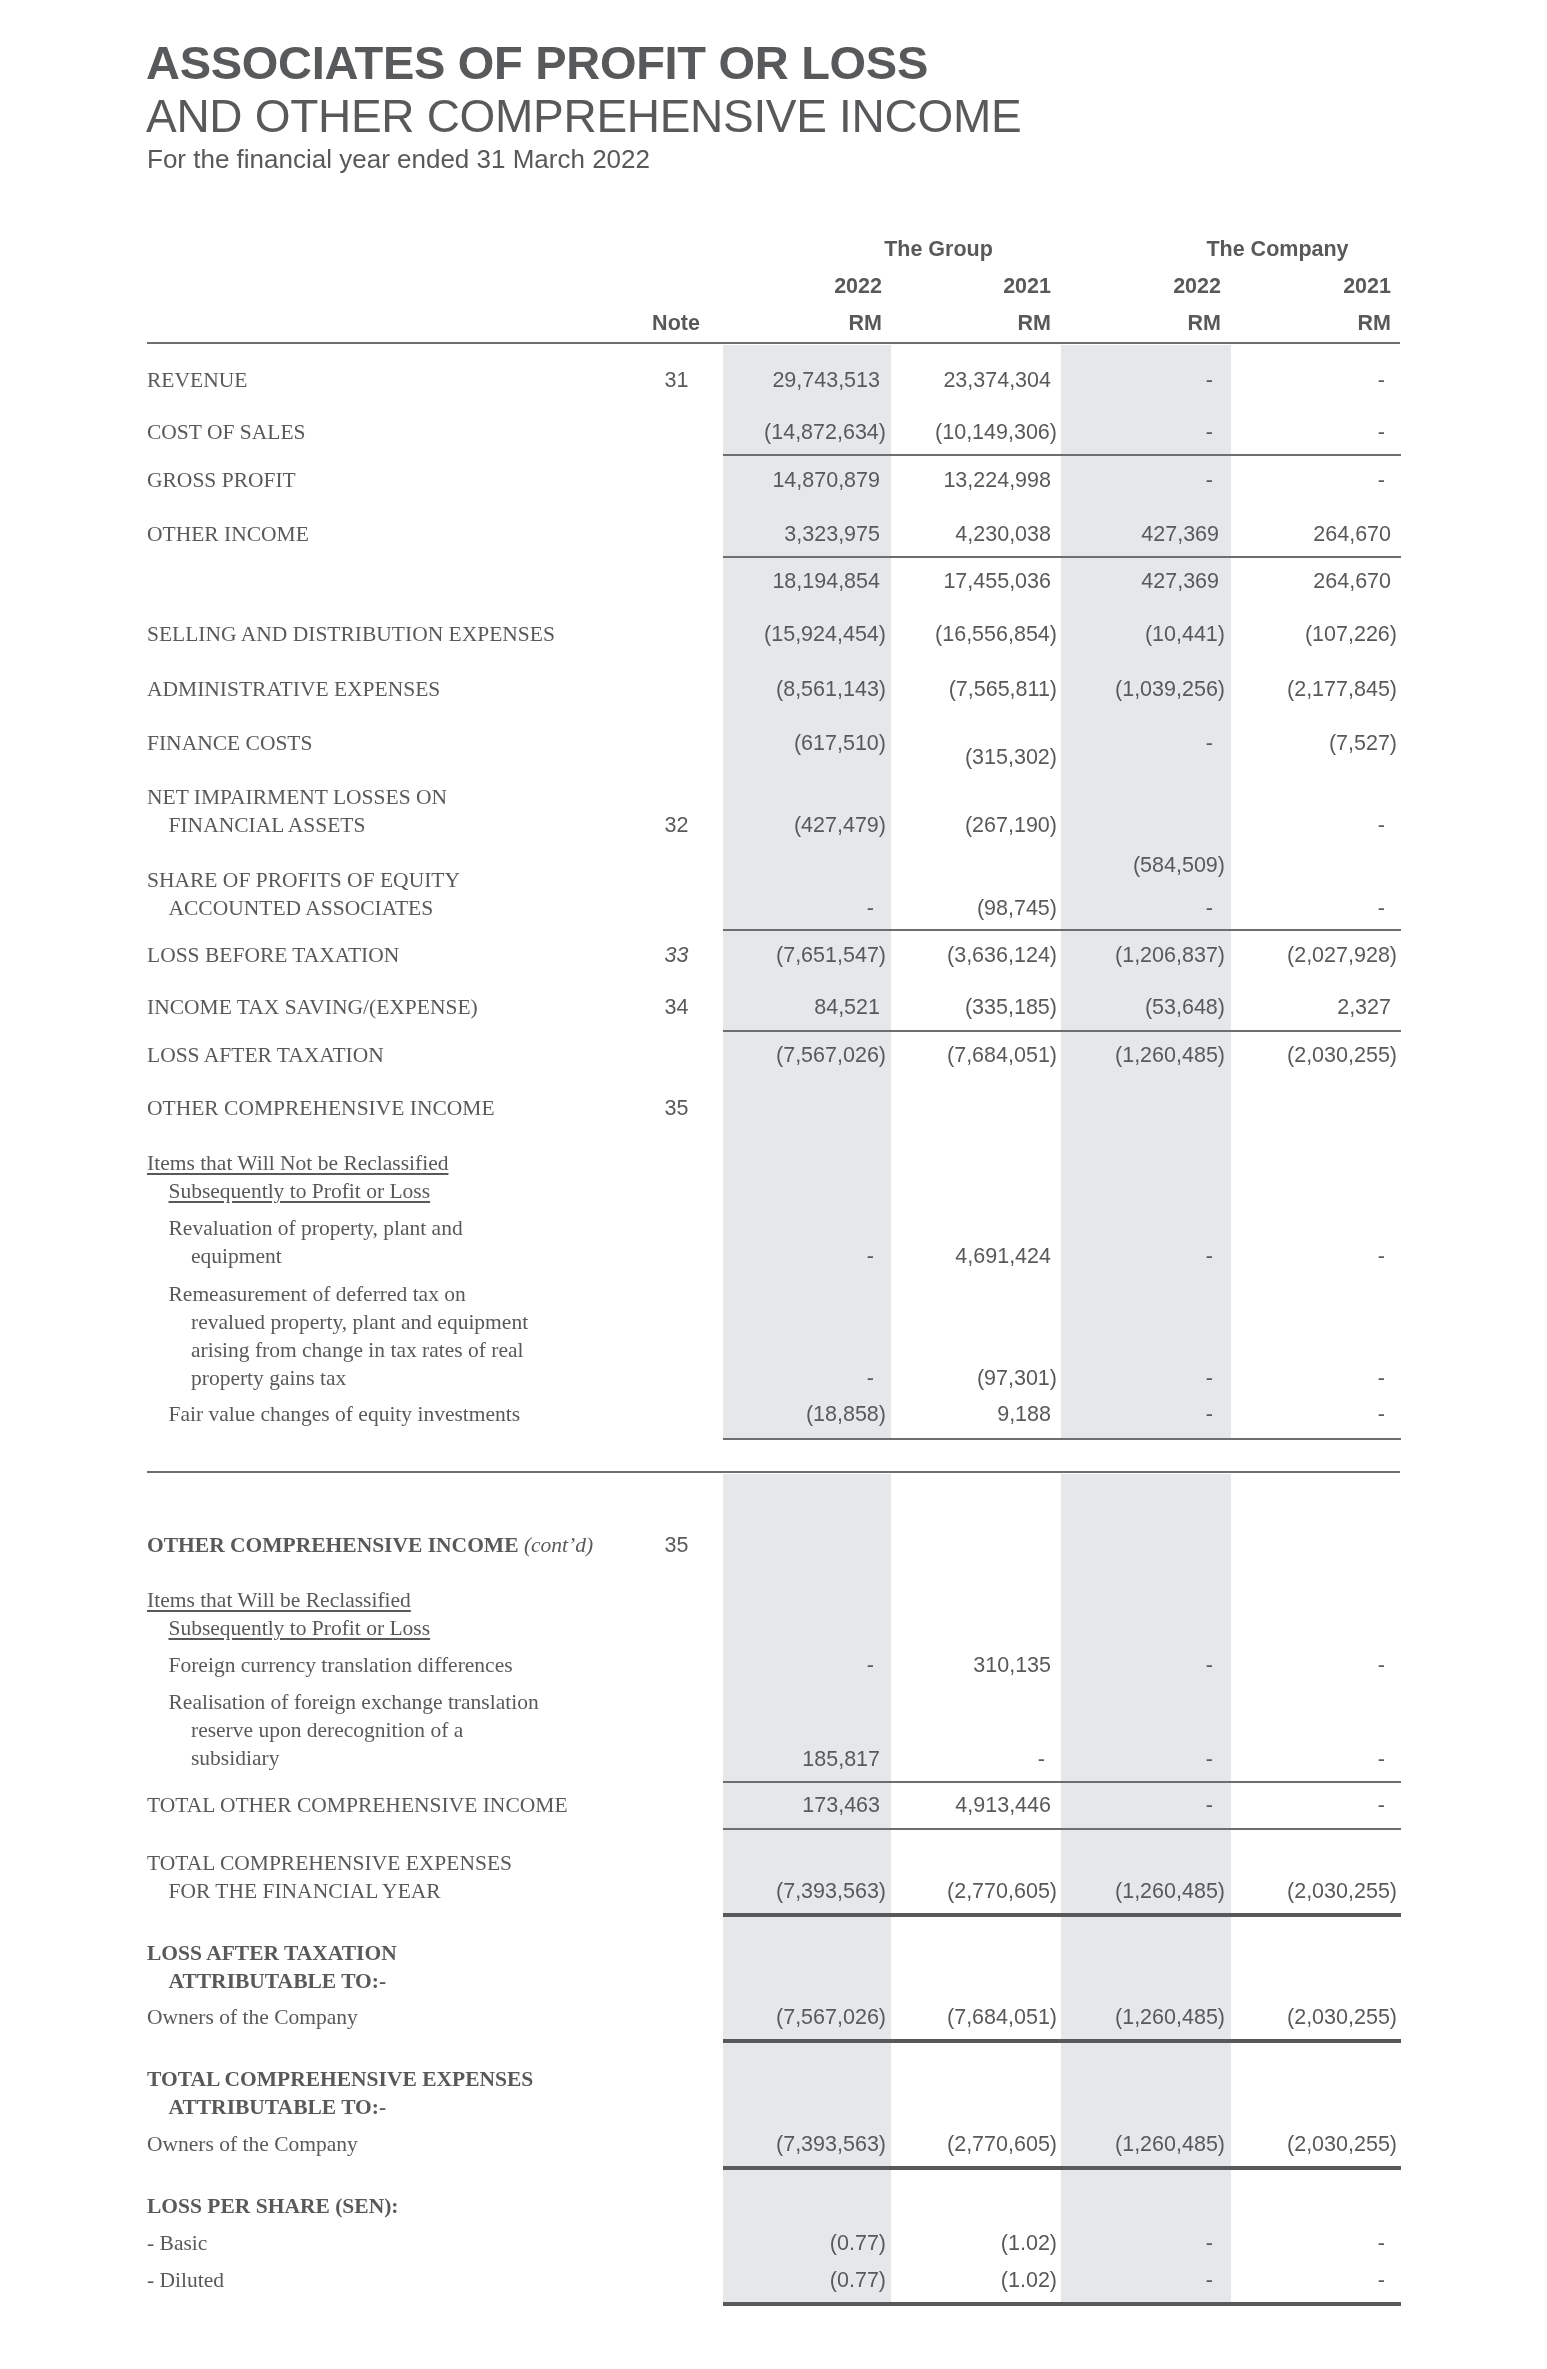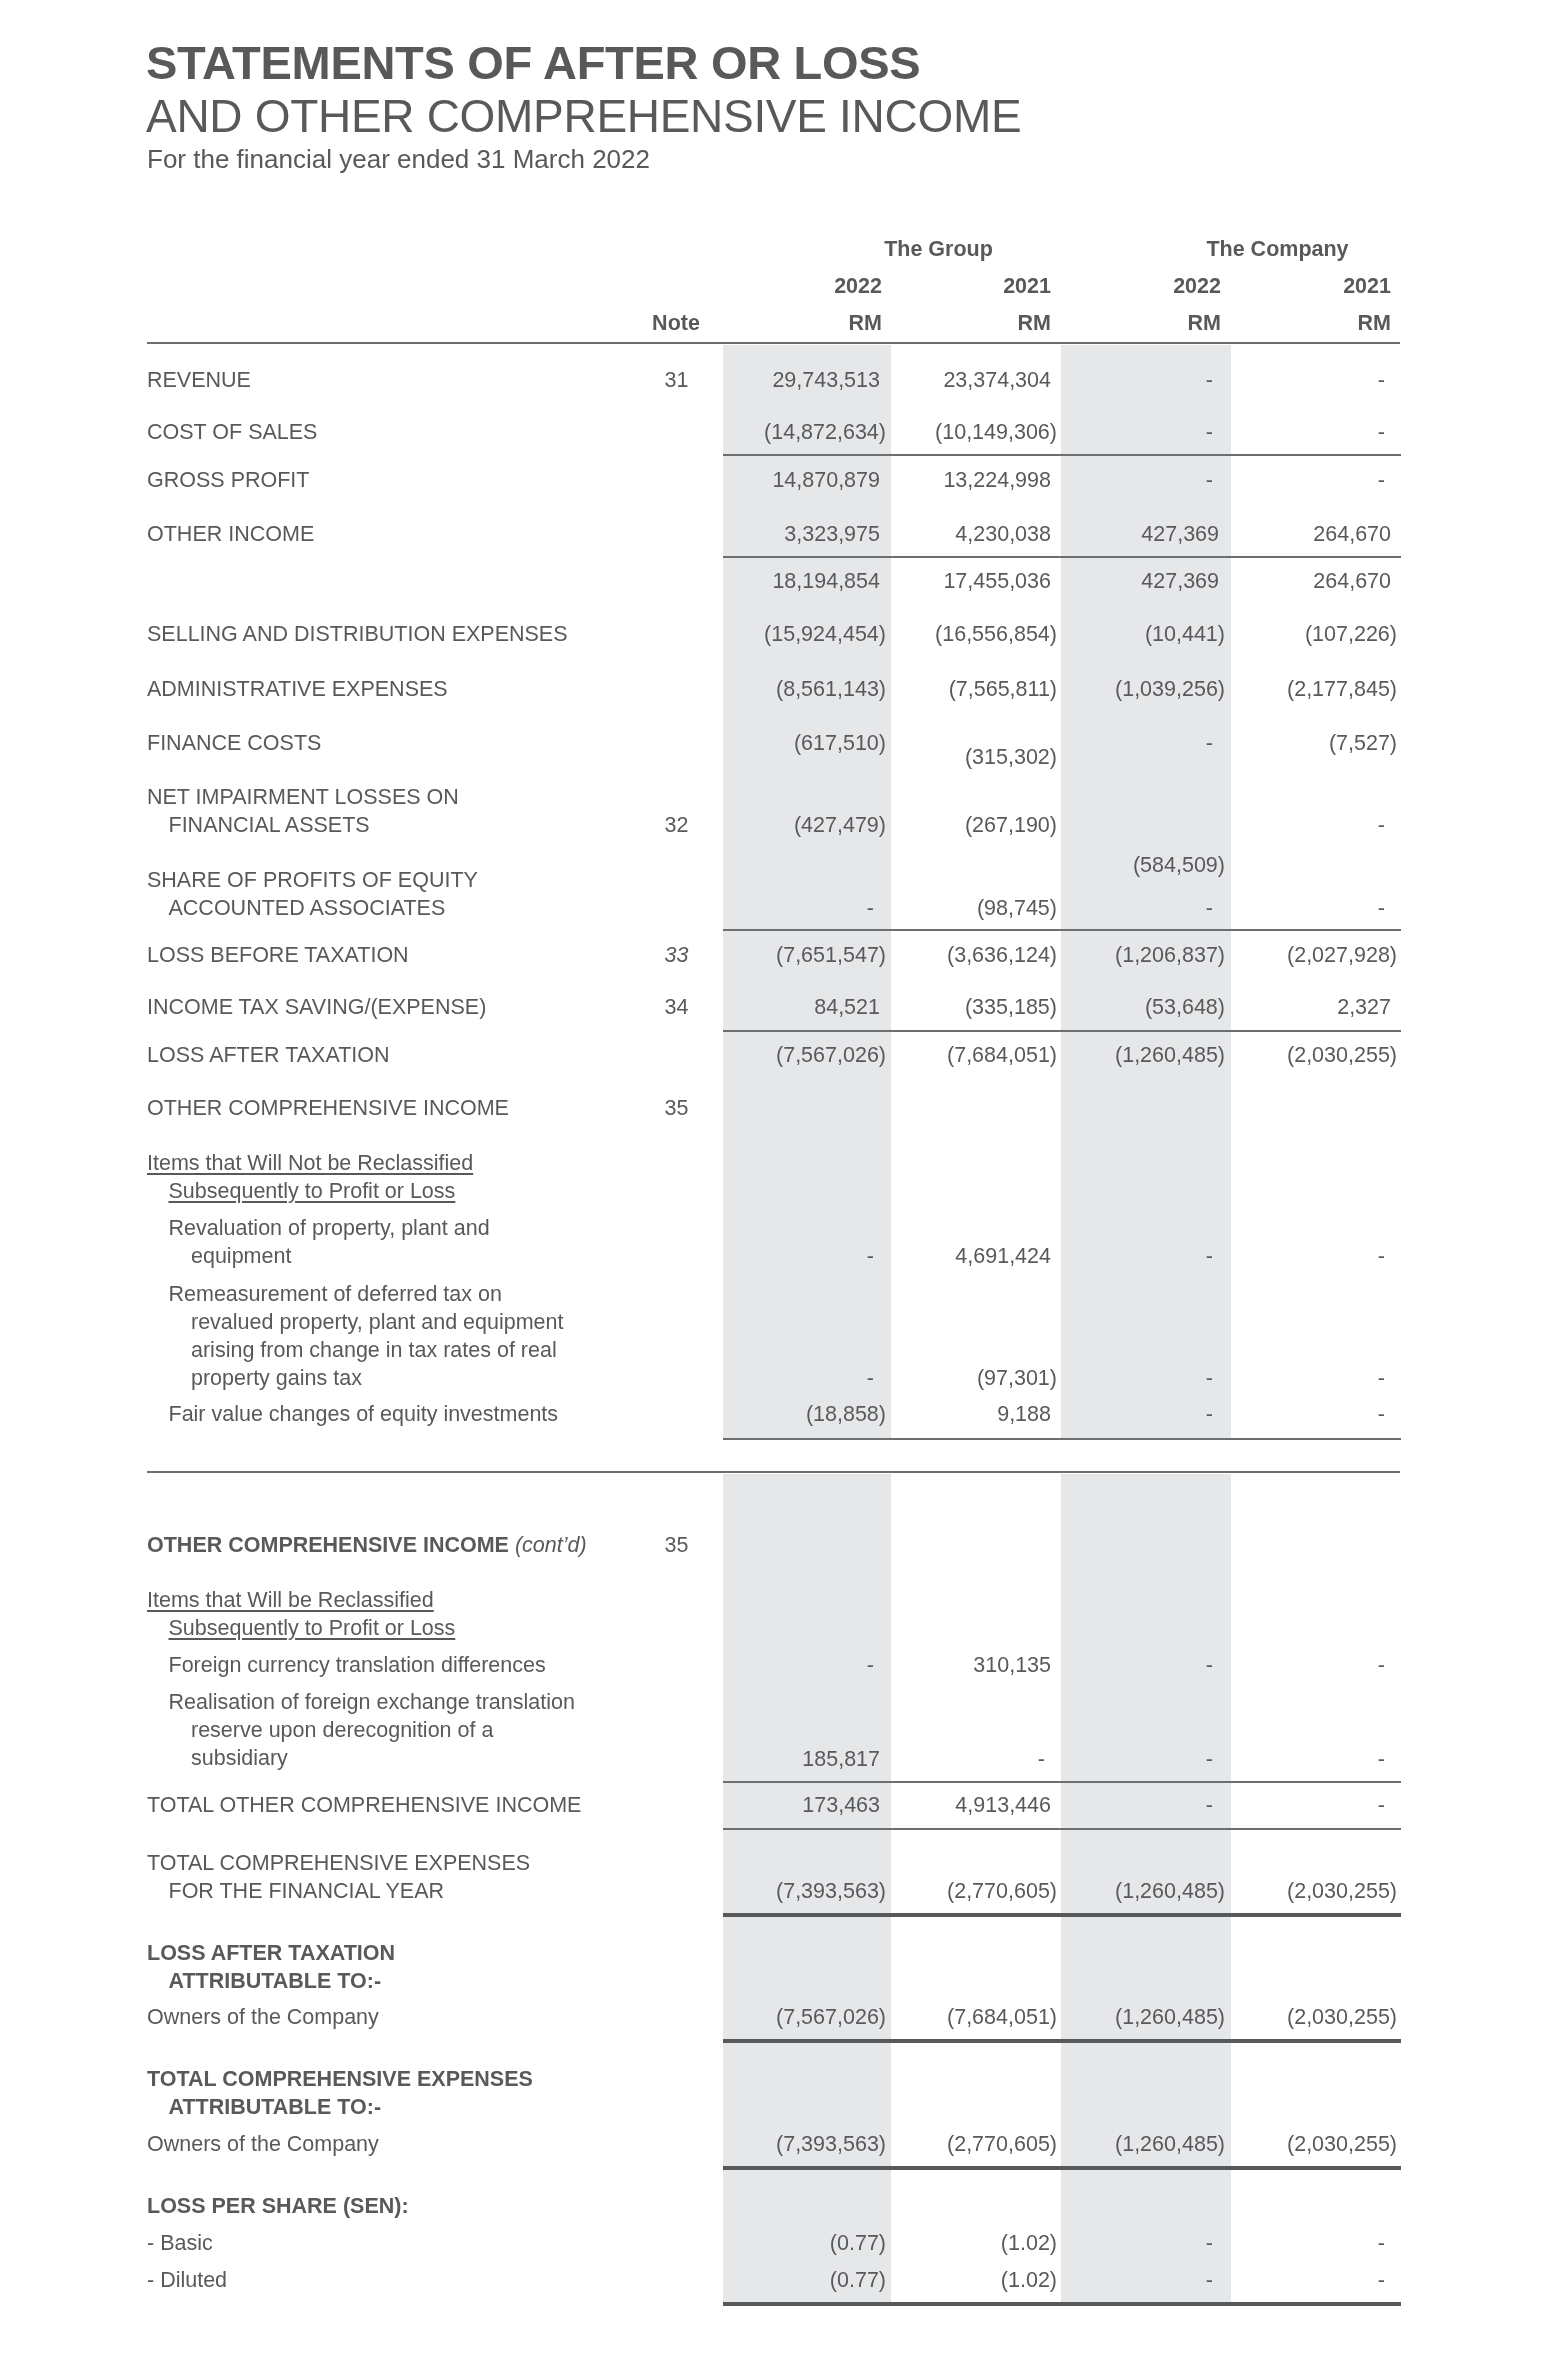--- a/index.html
+++ b/index.html
@@ -8,35 +8,35 @@
   .abs { position: absolute; }
   .title1 { left: 146px; top: 35px; font-size: 47px; font-weight: bold; letter-spacing: -0.3px; line-height: 55px; white-space: nowrap; }
   .title2 { left: 146px; top: 89px; font-size: 46px; font-weight: normal; letter-spacing: -0.3px; line-height: 55px; white-space: nowrap; }
   .title3 { left: 147px; top: 144px; font-size: 26px; line-height: 31px; white-space: nowrap; }
 
   .shade { position: absolute; background: #e6e7e8; }
   .rule { position: absolute; background: #6d6e70; height: 2px; }
   .rule.thick { height: 3.9px; background: #58595b; }
 
   .hdr { position: absolute; font-size: 21.5px; font-weight: bold; line-height: 25px; white-space: nowrap; }
-  .lbl { position: absolute; left: 147px; font-size: 21.5px; line-height: 28px; white-space: nowrap; }
+  .lbl { position: absolute; left: 147px; font-size: 21.5px; line-height: 28px; white-space: nowrap; font-family: Liberation Serif, serif; }
   .lbl .ind1 { padding-left: 21.5px; display: block; }
   .lbl .ind2 { padding-left: 44px; display: block; }
   .lbl .l0 { display: block; }
   .bold { font-weight: bold; }
   .u { text-decoration: underline; text-underline-offset: 2.9px; }
   .ital { font-style: italic; font-weight: normal; }
   .note { position: absolute; width: 59px; left: 647px; text-align: center; font-size: 21.5px; line-height: 28px; }
   .val { position: absolute; width: 166px; text-align: right; font-size: 21.5px; line-height: 28px; white-space: nowrap; }
   .c1 { left: 720px; } .c2 { left: 891px; } .c3 { left: 1059px; } .c4 { left: 1231px; }
 </style>
 </head>
 <body>
 
-<div class="abs title1">STATEMENTS OF AFTER OR LOSS</div>
+<div class="abs title1">ASSOCIATES OF PROFIT OR LOSS</div>
 <div class="abs title2">AND OTHER COMPREHENSIVE INCOME</div>
 <div class="abs title3">For the financial year ended 31 March 2022</div>
 
 <div class="shade" style="left:723px; top:345px; width:168px; height:1093px;"></div>
 <div class="shade" style="left:1061px; top:345px; width:170px; height:1093px;"></div>
 <div class="shade" style="left:723px; top:1474px; width:168px; height:830px;"></div>
 <div class="shade" style="left:1061px; top:1474px; width:170px; height:830px;"></div>
 
 <div class="hdr" style="left:841px; top:237px; width:195px; text-align:center;">The Group</div>
 <div class="hdr" style="left:1180px; top:237px; width:195px; text-align:center;">The Company</div>

